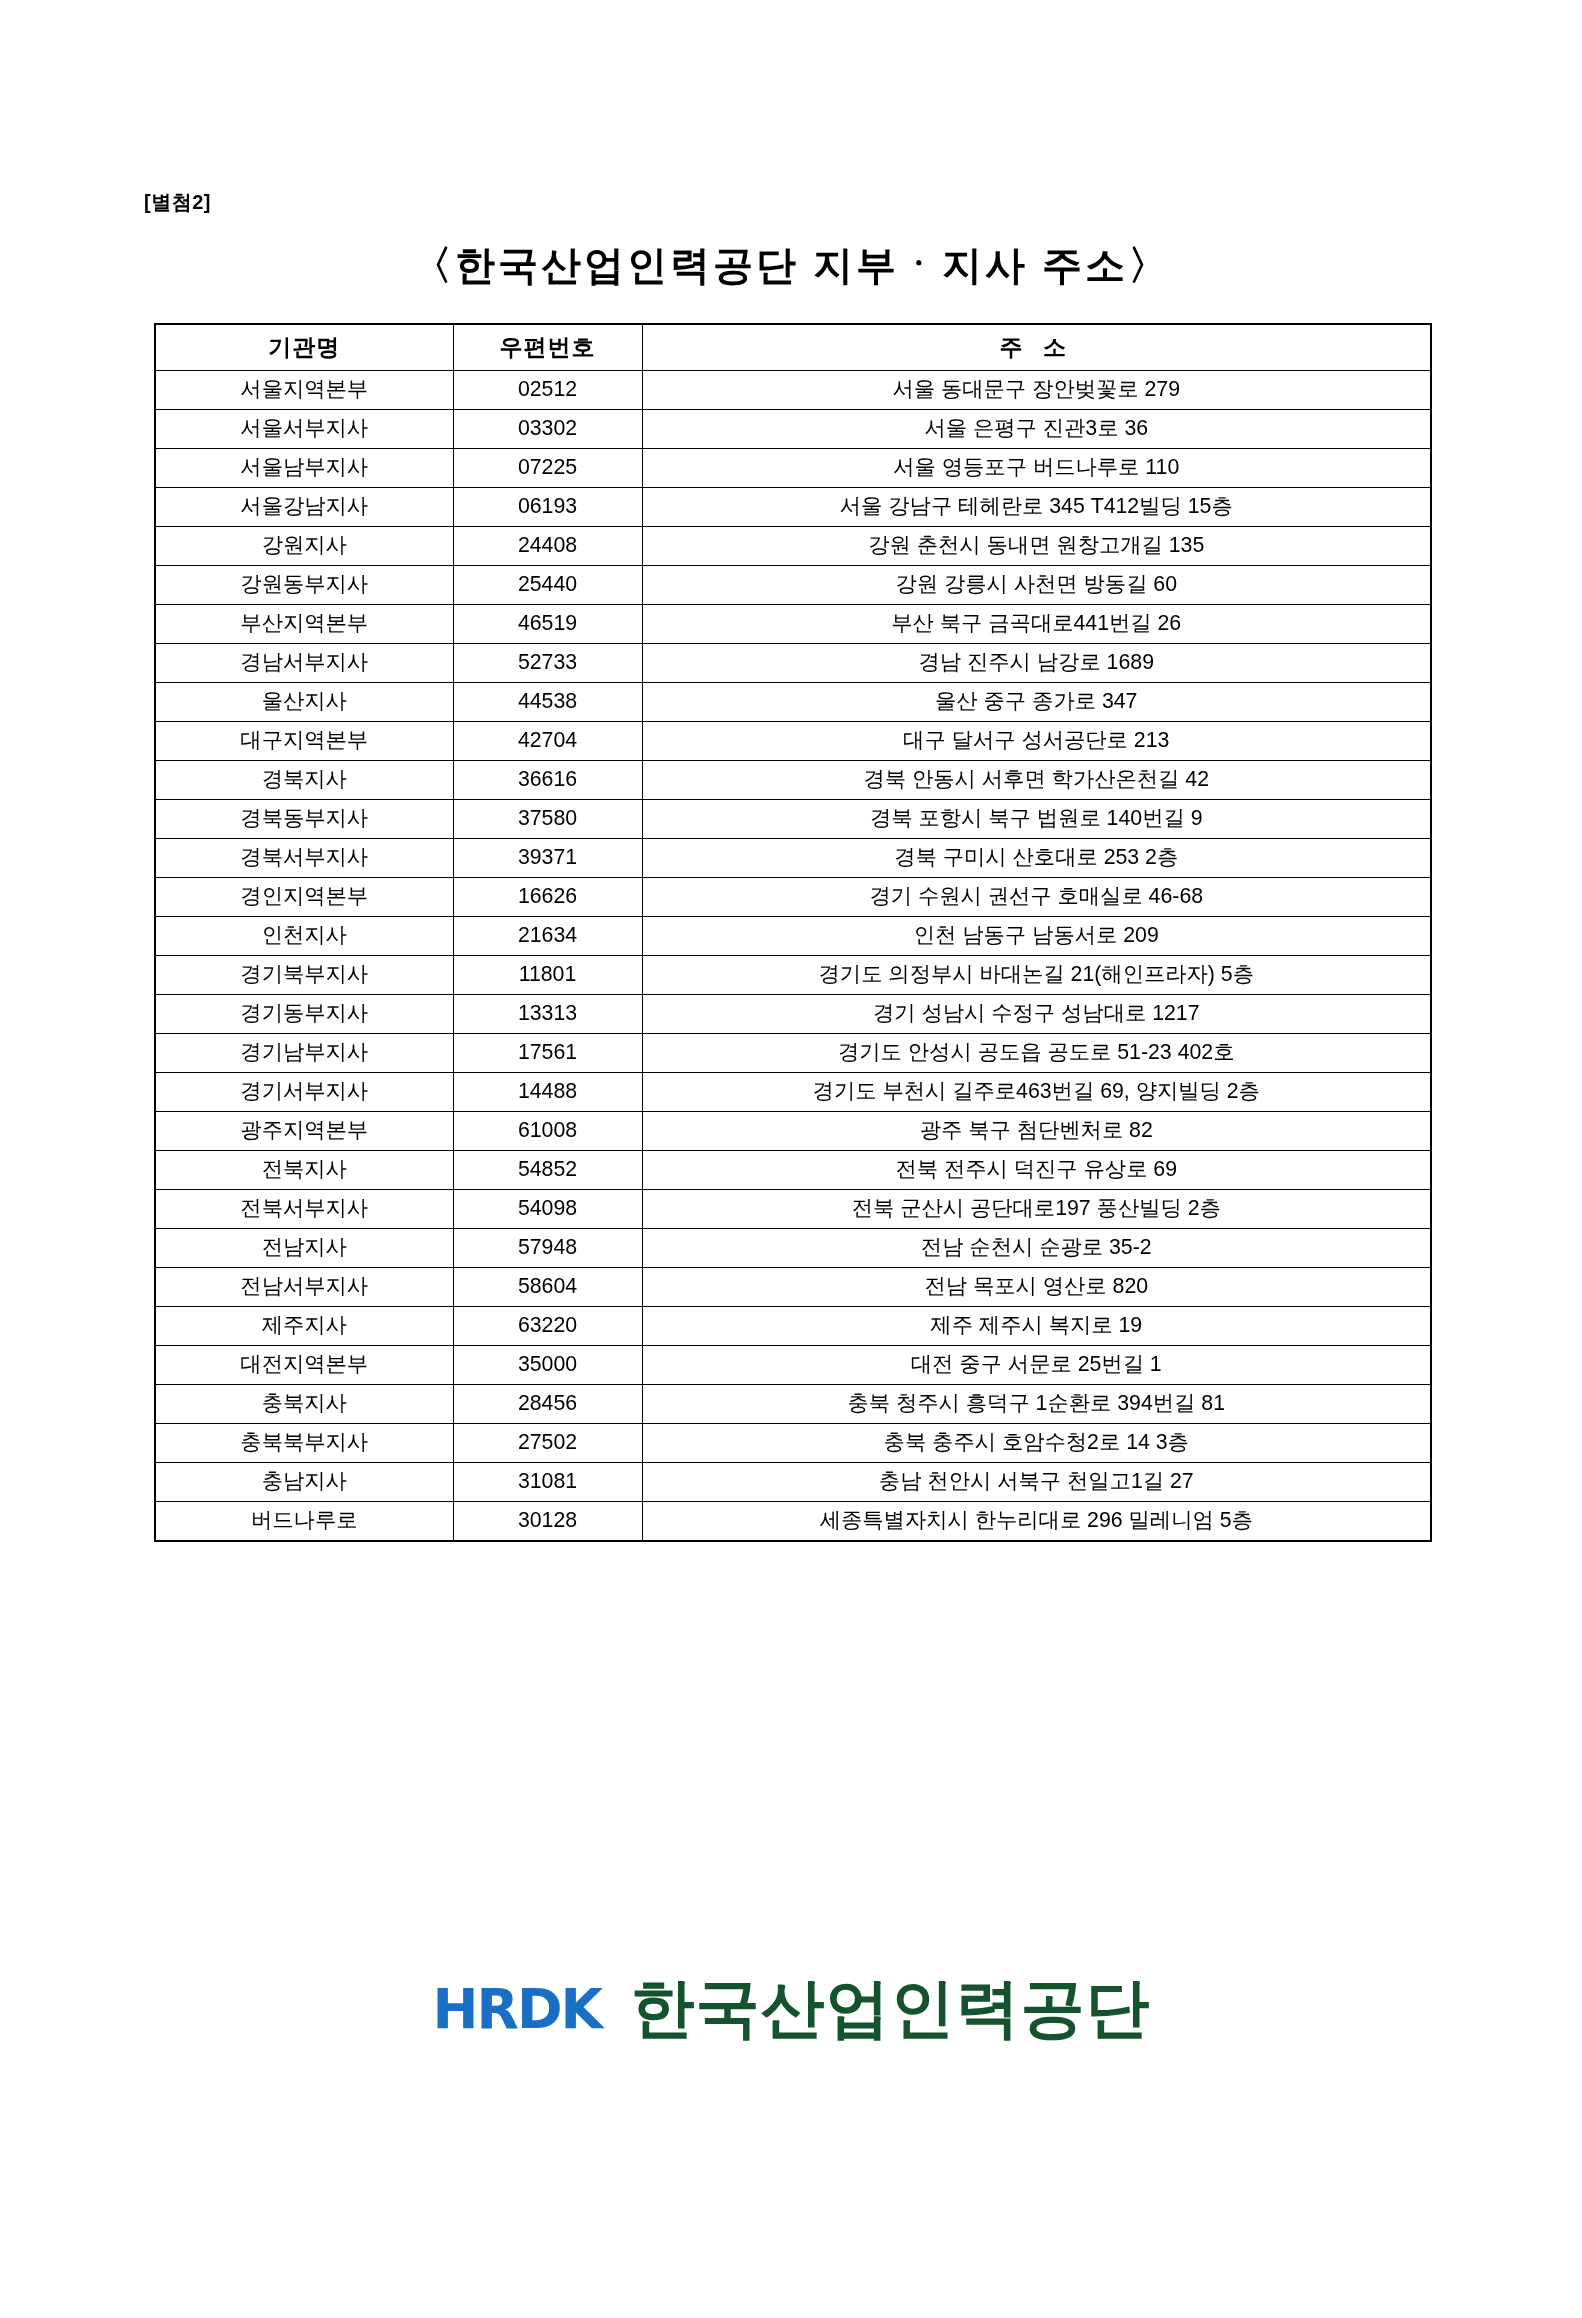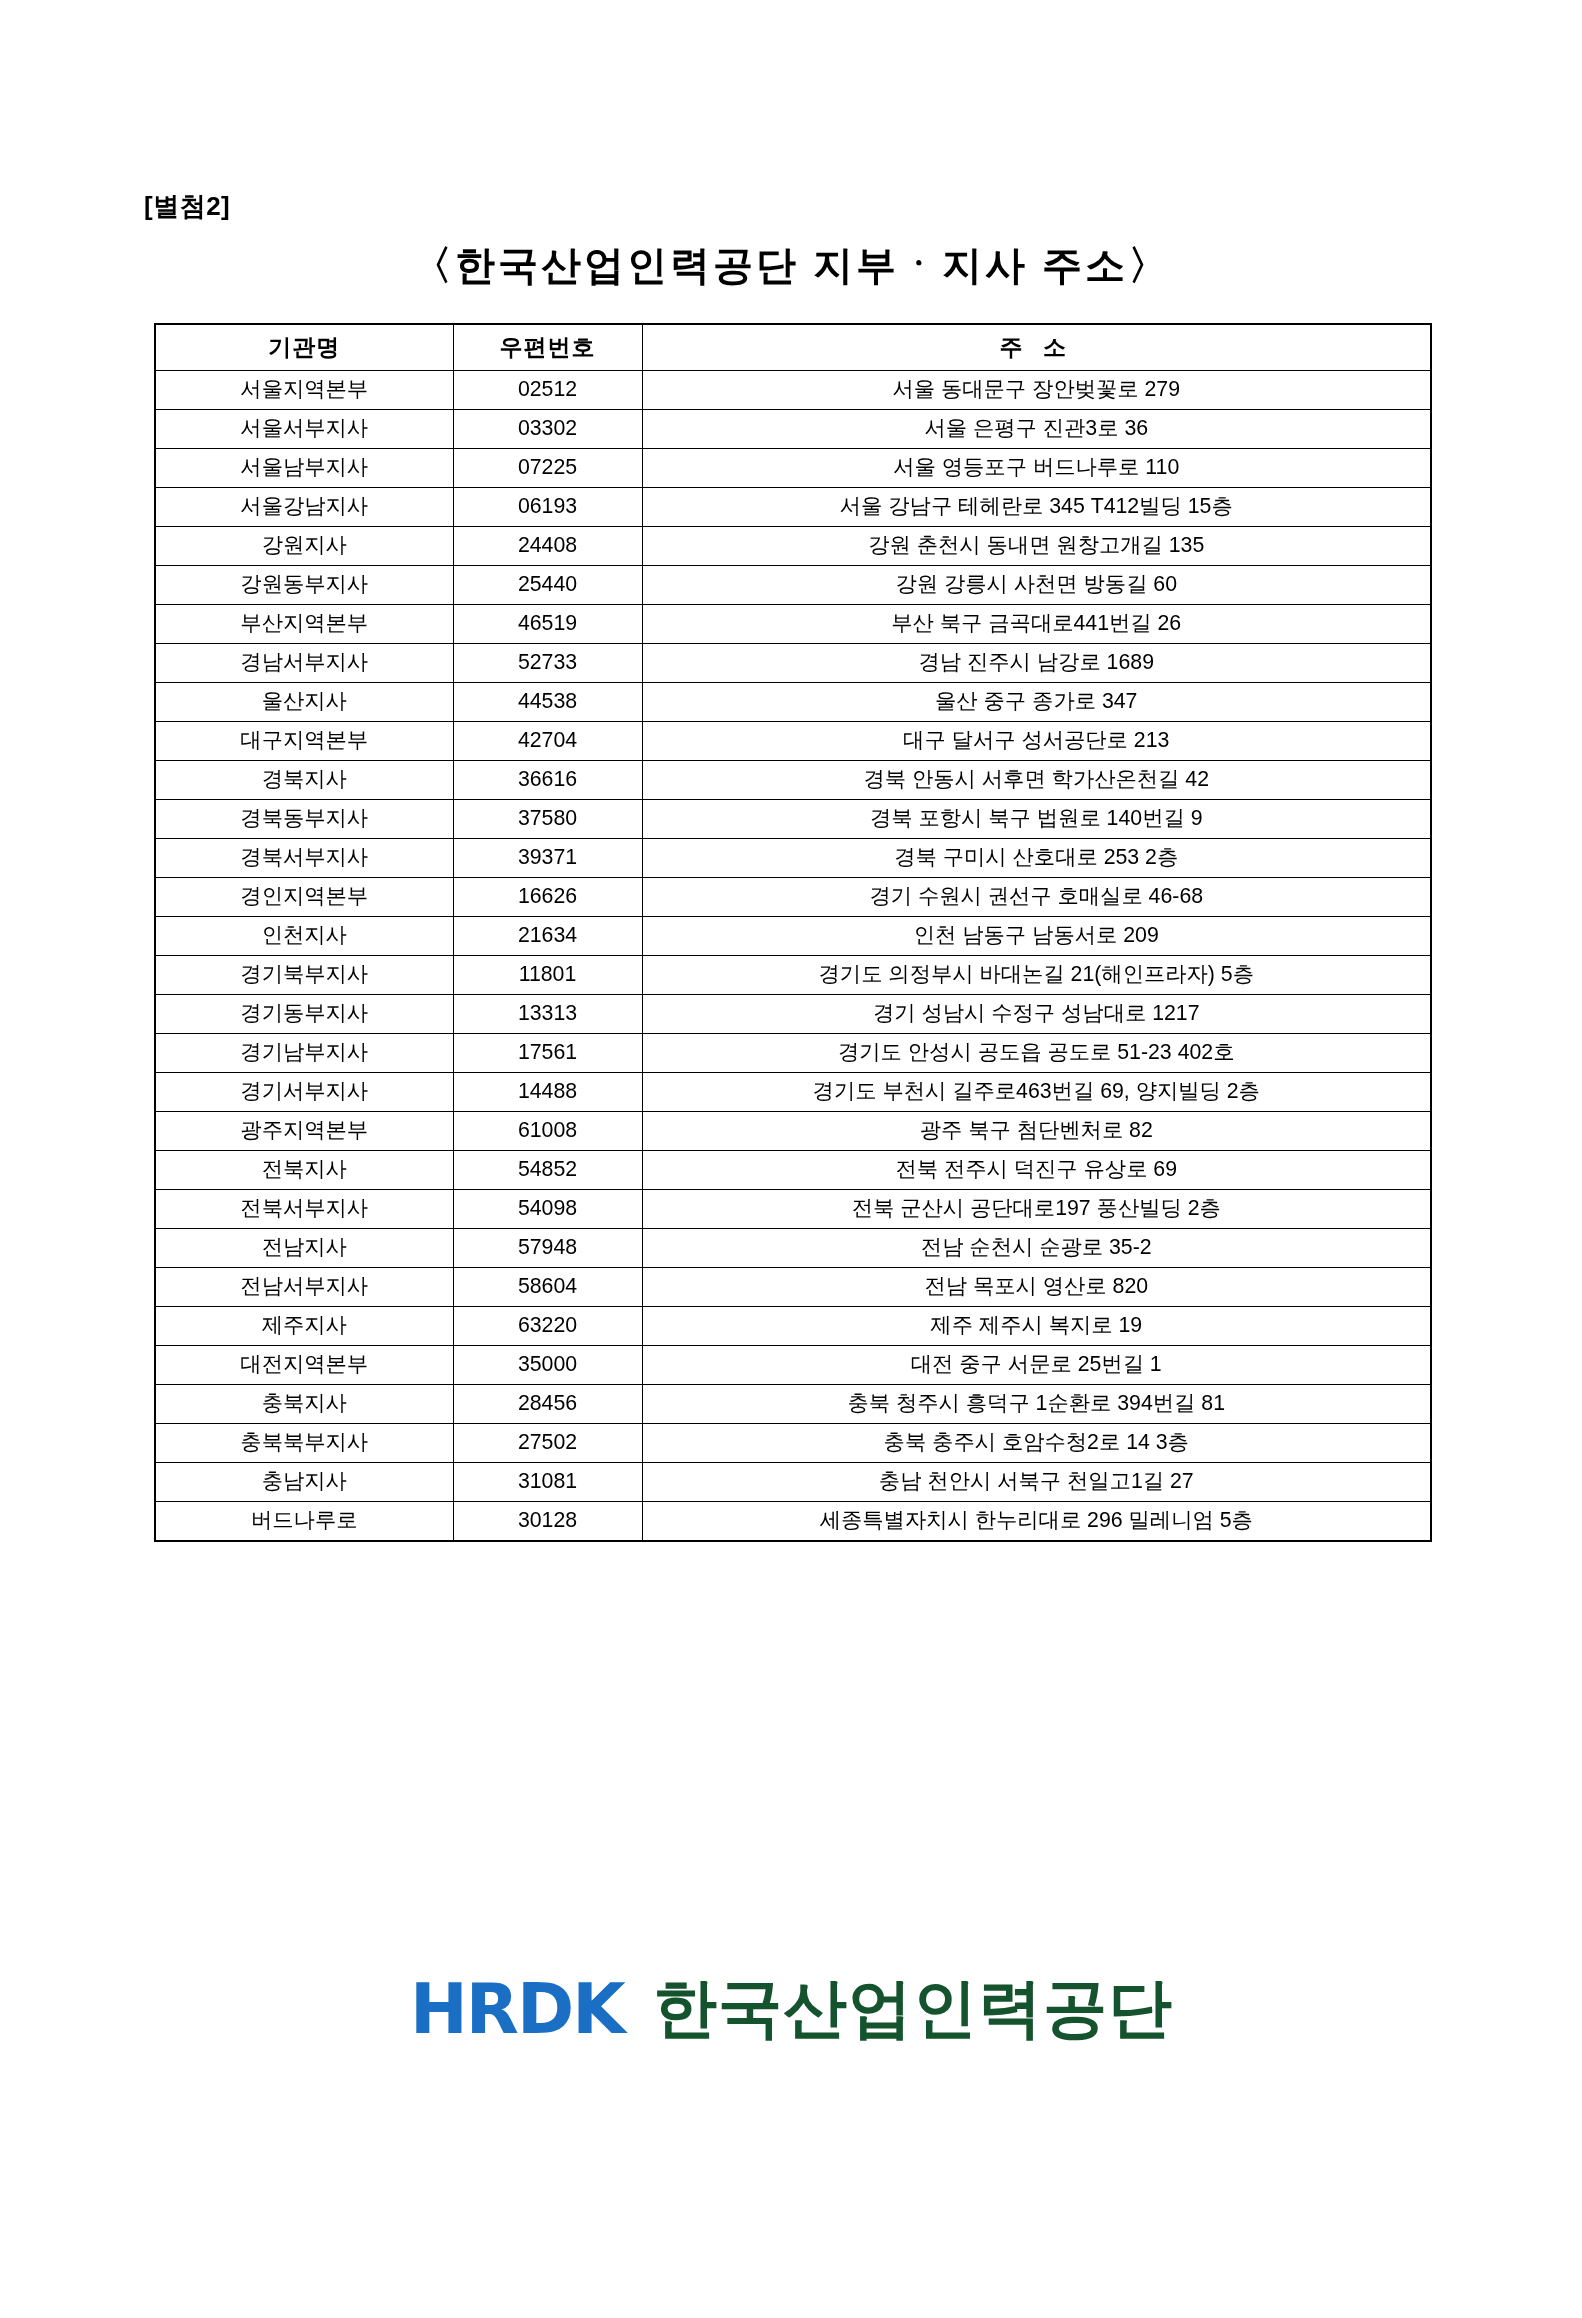--- a/index.html
+++ b/index.html
@@ -20,21 +20,21 @@
     top: 0;
     left: 0;
     width: 1583px;
     height: 2319px;
     background: #ffffff;
   }
   .attachment-label {
     position: absolute;
     left: 144px;
     top: 189px;
-    font-size: 26px;
+    font-size: 20px;
     font-weight: bold;
     letter-spacing: 0.5px;
   }
   .doc-title {
     position: absolute;
     left: 0;
     top: 238px;
     width: 1583px;
     text-align: center;
     font-size: 40px;
@@ -87,21 +87,21 @@
     position: absolute;
     left: 0;
     top: 1965px;
     width: 1583px;
     text-align: center;
     white-space: nowrap;
   }
   .logo-mark {
     display: inline-block;
     vertical-align: middle;
-    font-size: 69px;
+    font-size: 55px;
     font-weight: bold;
     color: #1a6fc4;
     letter-spacing: -2px;
     font-family: "DejaVu Sans", sans-serif;
   }
   .logo-text {
     display: inline-block;
     vertical-align: middle;
     font-size: 64px;
     font-weight: bold;

